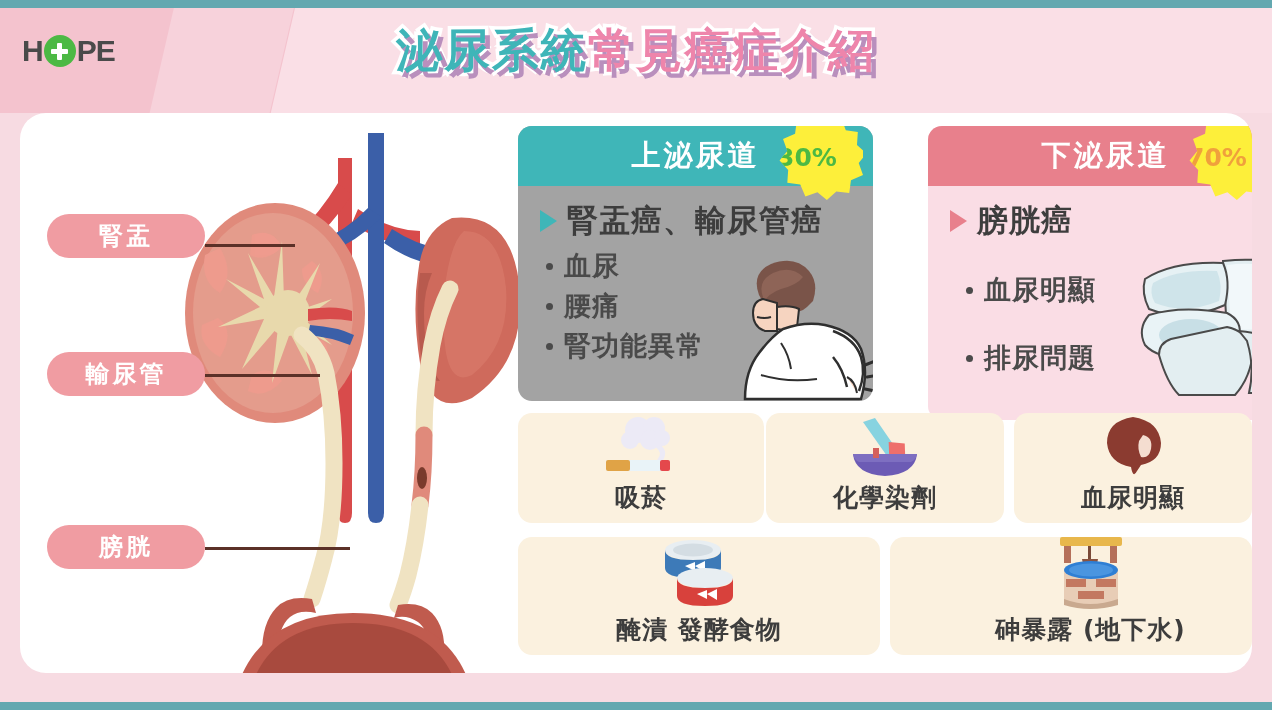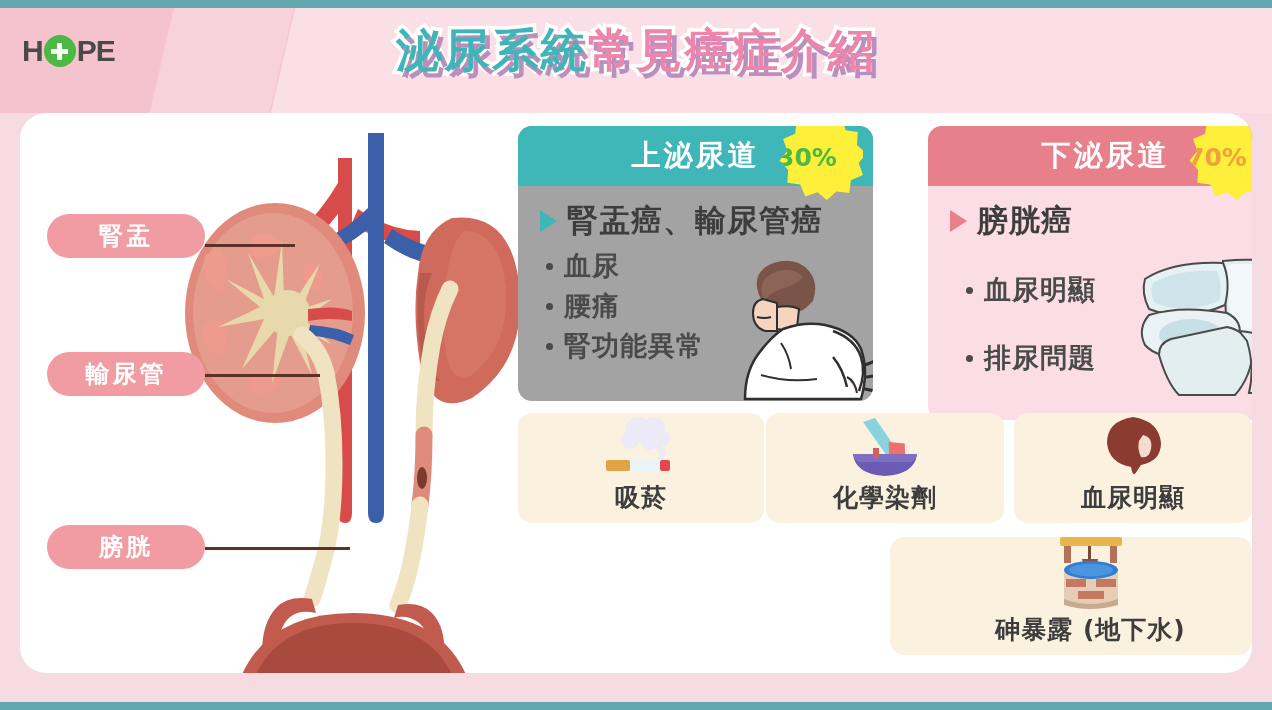--- a/index.html
+++ b/index.html
@@ -378,20 +378,34 @@
   <div class="tile" style="left:994px;top:300px;width:238px;height:110px;">
     <div class="tile-icon">
       <svg width="72" height="64" viewBox="0 0 72 64">
         <path d="M36 2 Q62 6 64 28 Q64 46 44 50 L40 56 Q36 64 34 52 Q12 48 10 28 Q10 6 36 2 Z" fill="#8b3b30"></path>
         <path d="M46 20 Q56 22 54 34 Q52 44 44 42 Q40 34 42 26 Z" fill="#f4ddd0"></path>
       </svg>
     </div>
     <div class="tile-label">血尿明顯</div>
   </div>
 
+  <div class="tile" style="left:498px;top:424px;width:362px;height:118px;">
+    <div class="tile-icon">
+      <svg width="96" height="74" viewBox="0 0 96 74">
+        <ellipse cx="42" cy="12" rx="28" ry="10" fill="#e8eef2"></ellipse>
+        <ellipse cx="42" cy="12" rx="20" ry="6.5" fill="#d4dde3"></ellipse>
+        <path d="M14 12 L14 30 Q14 40 42 40 Q70 40 70 30 L70 12 Q70 22 42 22 Q14 22 14 12 Z" fill="#3d7ab8"></path>
+        <path d="M34 28 L44 24 L44 33 Z M44 28 L54 23 L54 34 Z" fill="#ffffff"></path>
+        <ellipse cx="54" cy="40" rx="28" ry="10" fill="#e8eef2"></ellipse>
+        <path d="M26 40 L26 58 Q26 68 54 68 Q82 68 82 58 L82 40 Q82 50 54 50 Q26 50 26 40 Z" fill="#d8413c"></path>
+        <path d="M46 56 L56 52 L56 61 Z M56 56 L66 51 L66 62 Z" fill="#ffffff"></path>
+      </svg>
+    </div>
+    <div class="tile-label">醃漬 發酵食物</div>
+  </div>
 
   <div class="tile" style="left:870px;top:424px;width:362px;height:118px;padding-left:39px;">
     <div class="tile-icon">
       <svg width="78" height="76" viewBox="0 0 78 76">
         <rect x="12" y="2" width="7" height="24" fill="#b5705a"></rect>
         <rect x="58" y="2" width="7" height="24" fill="#b5705a"></rect>
         <rect x="8" y="0" width="62" height="9" rx="2" fill="#e8b74c"></rect>
         <rect x="36" y="9" width="3" height="14" fill="#7a4a38"></rect>
         <path d="M30 22 L46 22 L44 32 L32 32 Z" fill="#8a5440"></path>
         <path d="M12 32 Q38 24 66 32 L66 64 Q38 74 12 64 Z" fill="#e8cdb6"></path>

